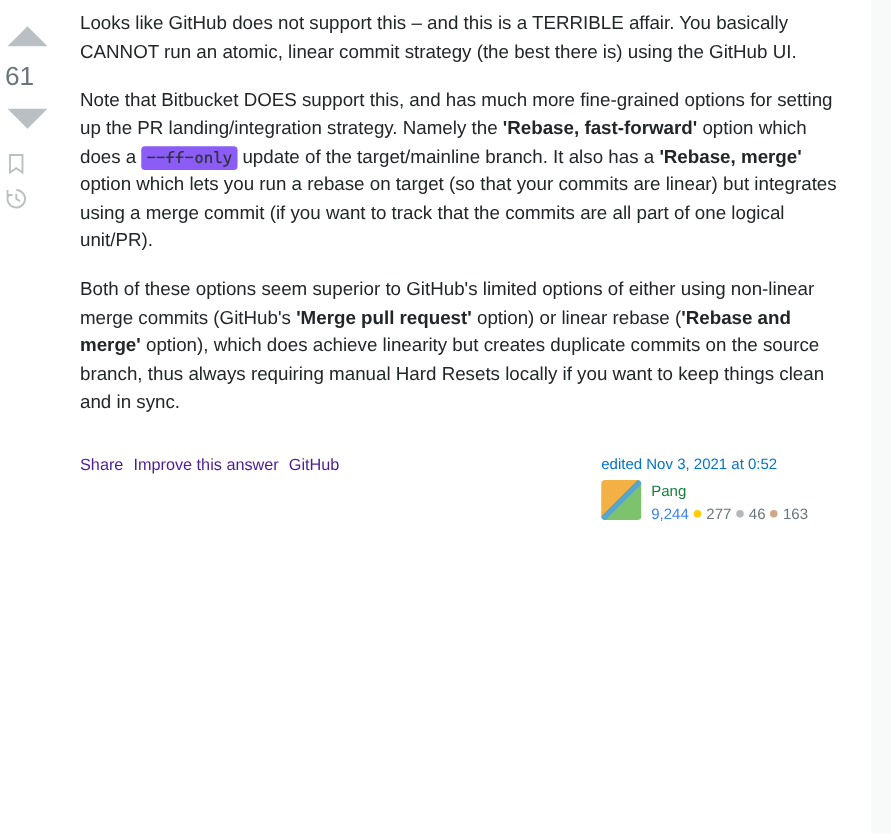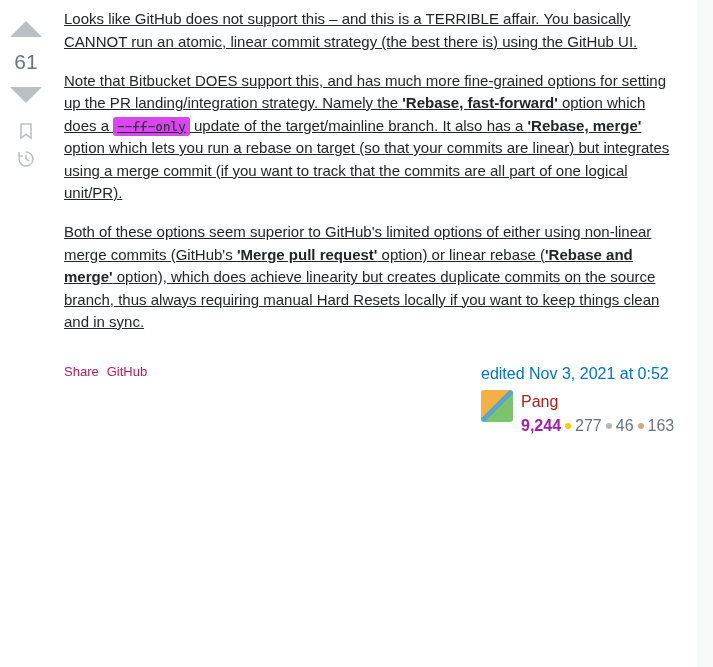--- a/index.html
+++ b/index.html
@@ -24,21 +24,21 @@
     height: 100%;
     background: #f8f9f9;
   }
   .answer-layout {
     display: flex;
     align-items: flex-start;
   }
   .vote-col {
     display: flex;
     flex-direction: column;
-    align-items: center;
+    align-items: flex-start;
     width: 44px;
     flex-shrink: 0;
     padding-top: 4px;
     color: #babfc4;
   }
   .vote-arrow {
     cursor: pointer;
   }
   .vote-arrow svg { display: block; }
   .vote-score {
@@ -51,76 +51,76 @@
     color: #babfc4;
     cursor: pointer;
   }
   .tool-icon svg { display: block; }
   .post-body {
     flex: 1;
     padding-left: 16px;
     padding-right: 16px;
     line-height: 1.5;
   }
-  .post-body p { margin: 0 0 16.5px 0; text-decoration: underline; }
+  .post-body p { margin: 0 0 16.5px 0; }
   code.inline {
-    background: #d946ef;
+    background: #8b5cf6;
     border-radius: 3px;
     padding: 2px 4px;
     font-family: ui-monospace, "Cascadia Mono", "Segoe UI Mono", Menlo, Consolas, monospace;
     font-size: 13px;
     color: #2f3337;
   }
   .post-menu {
     display: flex;
     justify-content: space-between;
     align-items: flex-start;
     margin-top: 28px;
     font-size: 13px;
   }
   .menu-links {
     display: flex;
     gap: 8px;
-    color: #be185d;
+    color: #4c1d95;
   }
   .menu-links span { cursor: pointer; }
   .user-card {
     width: 200px;
-    font-size: 16px;
+    font-size: 12px;
     line-height: 1.5;
   }
   .user-card .action-time {
     color: #0074cc;
     margin-bottom: 4px;
     cursor: pointer;
   }
   .user-card .user-row {
     display: flex;
     gap: 8px;
   }
   .avatar {
     width: 32px;
     height: 32px;
     border-radius: 3px;
     flex-shrink: 0;
     background: linear-gradient(135deg, #f3b045 0%, #f3b045 45%, #58a6c8 45%, #58a6c8 55%, #7dc36e 55%, #7dc36e 100%);
   }
   .user-details { flex: 1; }
   .user-name {
-    color: #b91c1c;
+    color: #15803d;
     cursor: pointer;
   }
   .user-stats {
     color: #6a737c;
     display: flex;
     align-items: center;
     gap: 4px;
     flex-wrap: wrap;
   }
-  .rep { font-weight: bold; color: #a21caf; }
+  .rep { font-weight: normal; color: #3b82f6; }
   .badge-dot {
     width: 6px; height: 6px; border-radius: 50%; display: inline-block;
   }
   .gold { background: #ffcc01; }
   .silver { background: #b4b8bc; }
   .bronze { background: #d1a684; }
 </style>
 </head>
 <body>
 
@@ -163,20 +163,21 @@
       </p>
 
       <p>
         <span>Both of these options seem superior to GitHub's limited options of either using non-linear merge commits (GitHub's </span><strong>'Merge pull request'</strong><span> option) or linear rebase (</span><strong>'Rebase and merge'</strong><span> option), which does achieve linearity but creates duplicate commits on the source branch, thus always requiring manual Hard Resets locally if you want to keep things clean and in sync.</span>
       </p>
 
 
       <div class="post-menu">
         <div class="menu-links">
           <span>Share</span>
+          <span>Improve this answer</span>
           <span>GitHub</span>
         </div>
 
         <div class="user-card">
           <div class="action-time">
             <span>edited </span><span>Nov 3, 2021 at 0:52</span>
           </div>
           <div class="user-row">
             <div class="avatar"></div>
             <div class="user-details">

